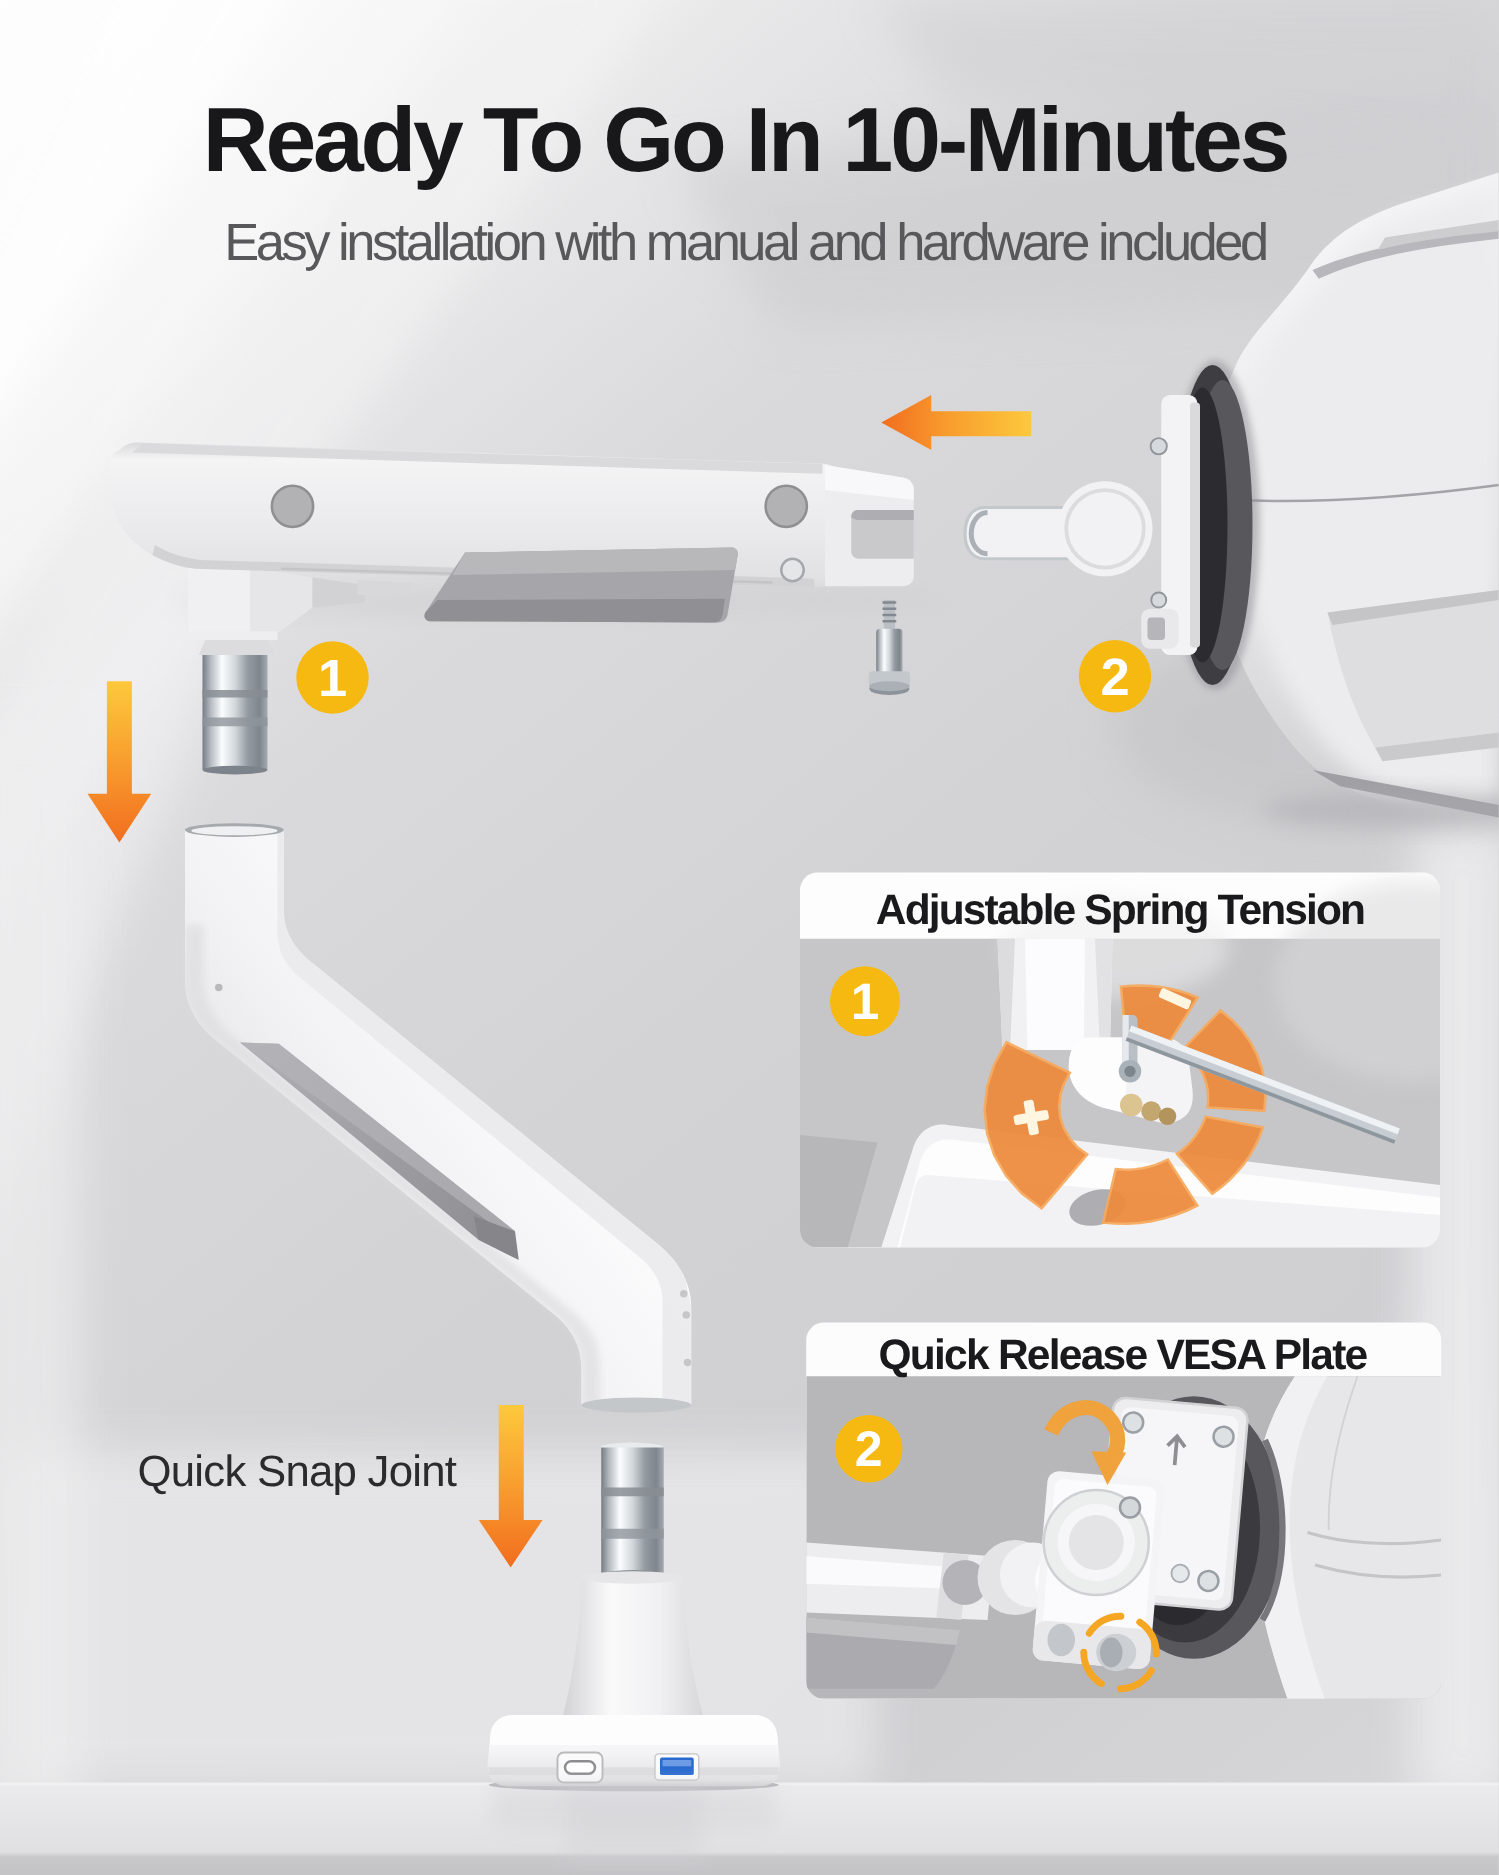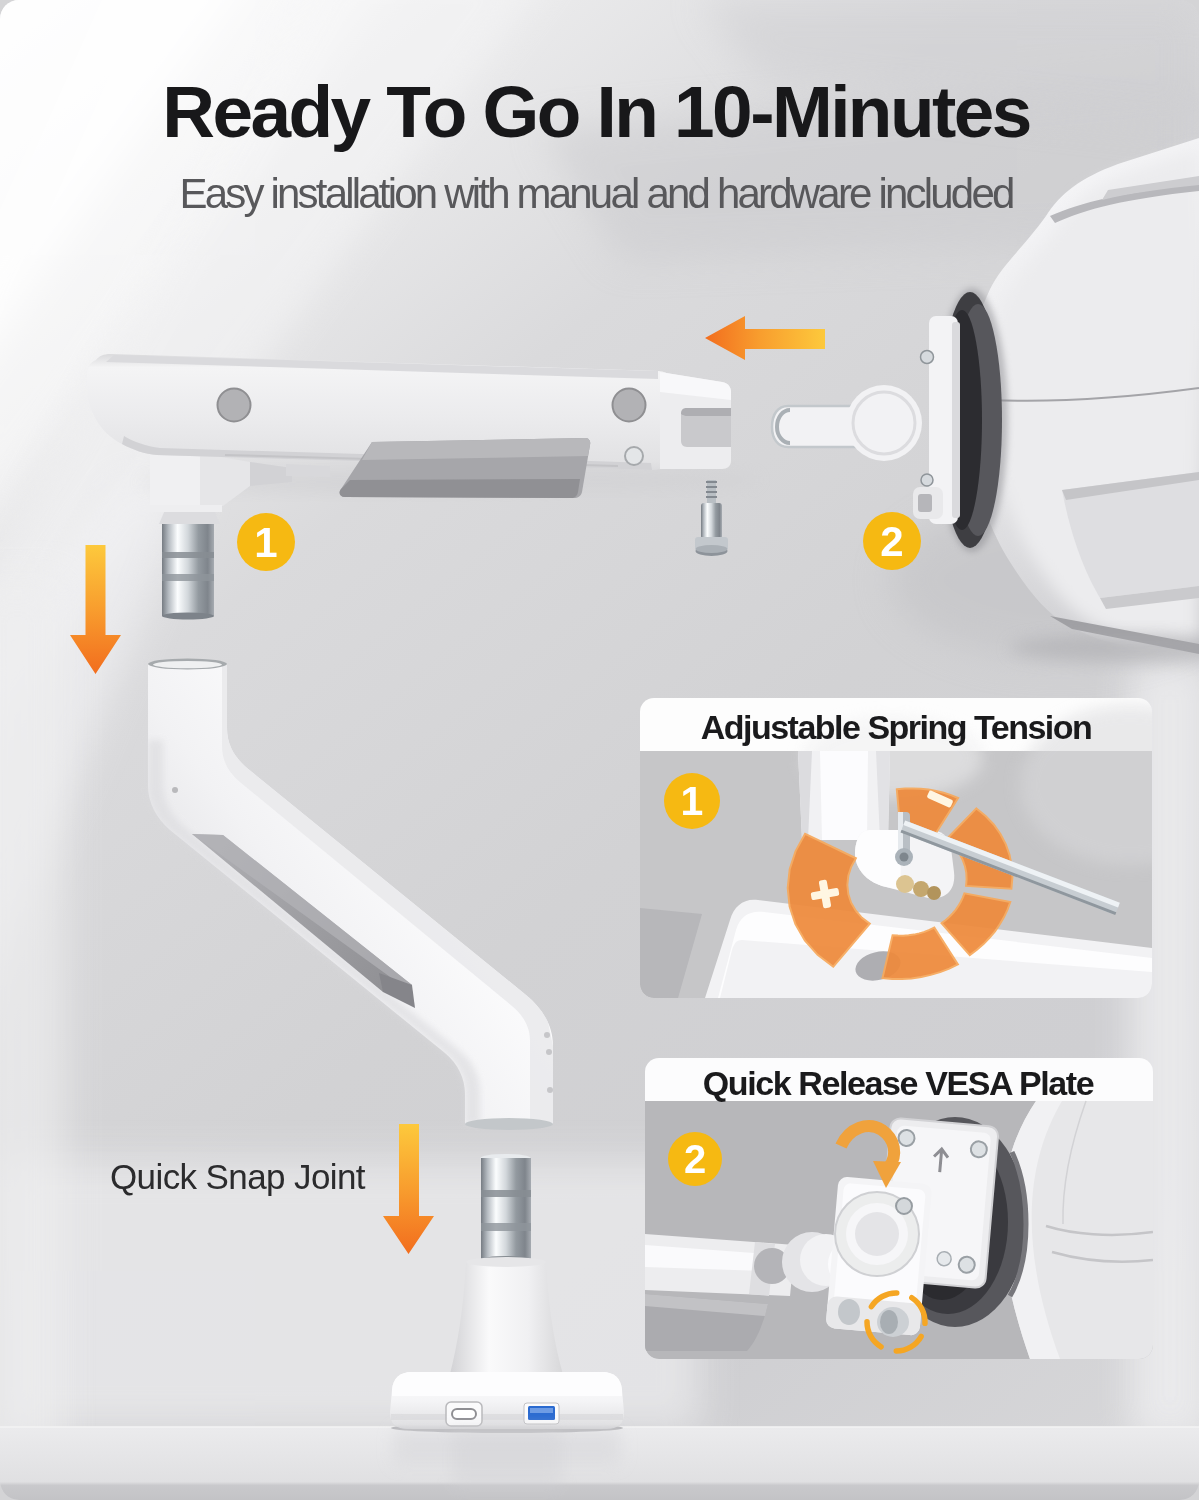--- a/index.html
+++ b/index.html
@@ -1,16 +1,16 @@
 <!DOCTYPE html>
 <html><head>
 <meta charset="utf-8">
 <style>
 html,body{margin:0;padding:0;background:#d4d4d6;}
-#stage{position:relative;width:1199px;height:1500px;overflow:hidden;border-radius:19px;}
+#stage{position:relative;width:1199px;height:1500px;overflow:hidden;}
 svg{display:block;}
 text{font-family:"Liberation Sans",sans-serif;}
 </style>
 </head>
 <body>
 <div id="stage">
 <svg width="1199" height="1500" viewBox="0 0 1199 1500" xmlns="http://www.w3.org/2000/svg">
 <defs>
 <linearGradient id="bg" x1="0" y1="0" x2="1199" y2="1500" gradientUnits="userSpaceOnUse">
  <stop offset="0" stop-color="#fbfbfc"></stop>

